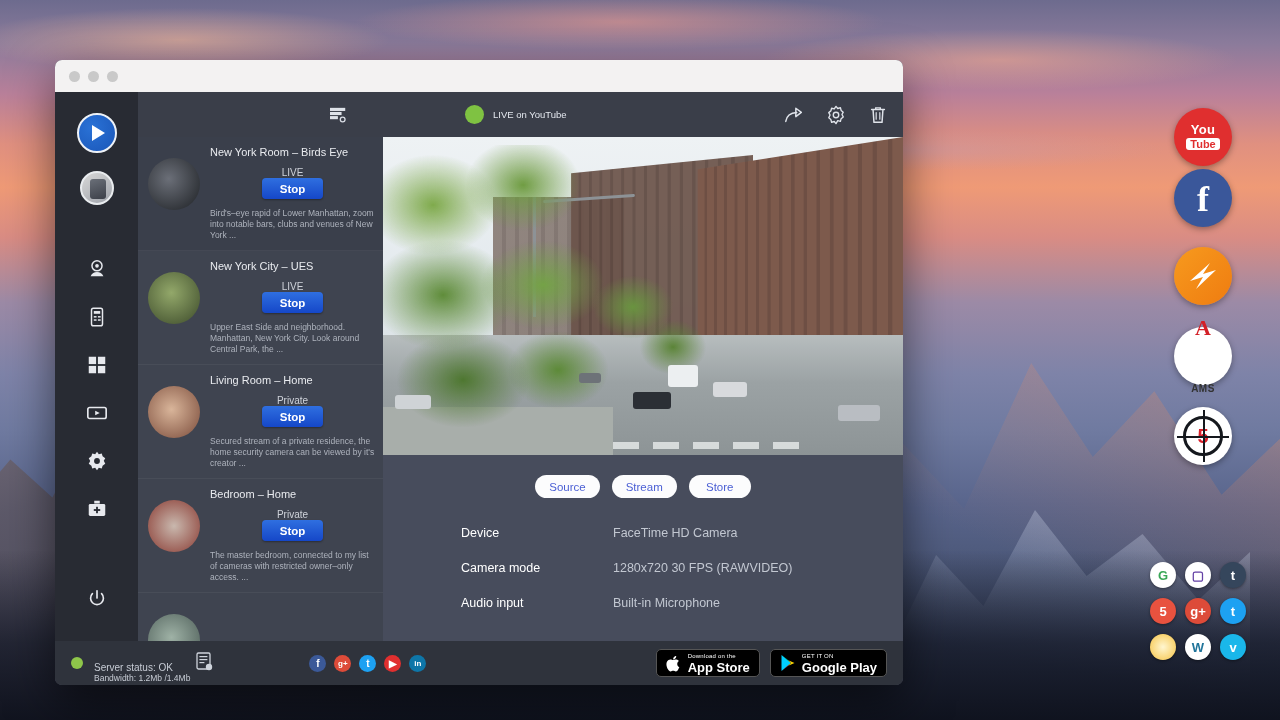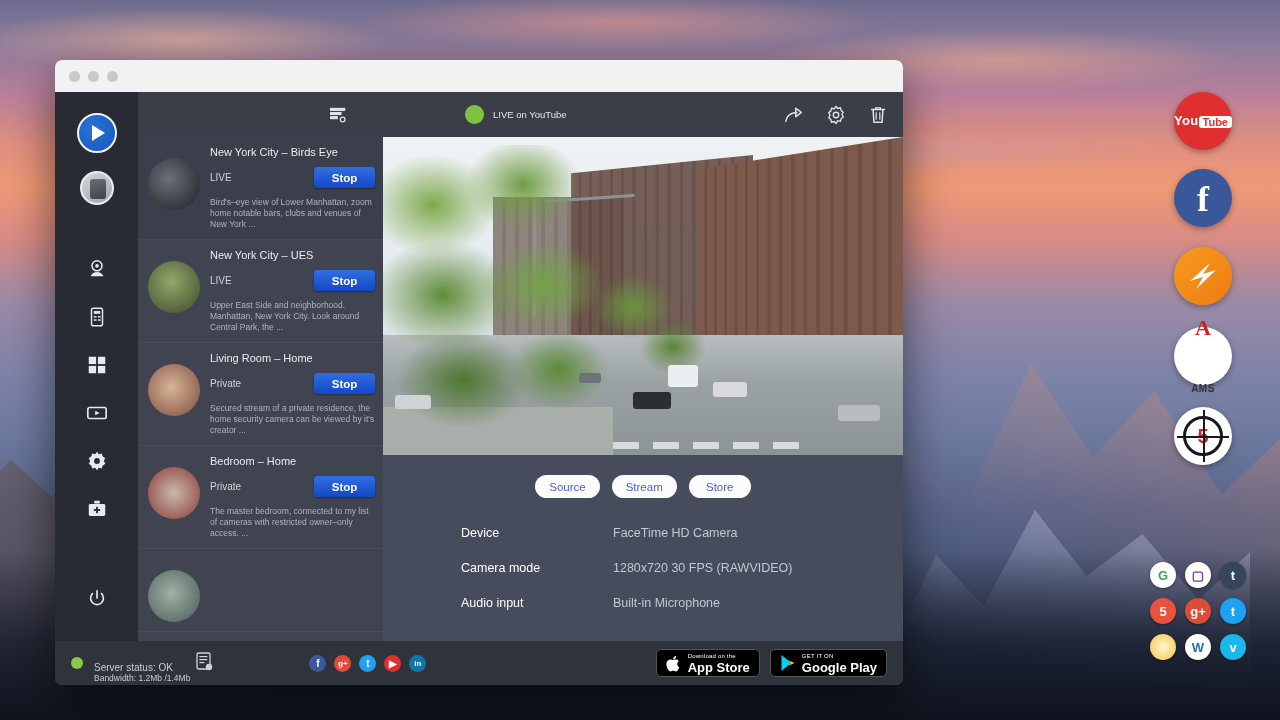--- a/index.html
+++ b/index.html
@@ -54,21 +54,21 @@
       radial-gradient(ellipse 380px 30px at 900px 150px, rgba(190,155,180,.4), rgba(190,155,180,0) 70%);
   }
 
   
   .svc {
     position: absolute; border-radius: 50%;
     display:flex; align-items:center; justify-content:center;
     box-shadow: 0 2px 6px rgba(0,0,0,.35);
     font-weight: bold; color:#fff;
   }
-  #svc-youtube { left:1174px; top:92px; width:58px; height:58px; background:#e02f2f; }
+  #svc-youtube { left:1174px; top:108px; width:58px; height:58px; background:#e02f2f; flex-direction:column; }
   .yt-you { font-size:13px; letter-spacing:.3px; line-height:12px; }
   .yt-tube { font-size:11px; background:#fff; color:#e02f2f; border-radius:3px; padding:0 4px; margin-top:2px; line-height:12px;}
   #svc-facebook { left:1174px; top:169px; width:58px; height:58px; background:#3a579a; }
   #svc-facebook span { font-family:"Liberation Serif", serif; font-size:36px; font-weight:bold; line-height:1; margin-top:2px;}
   #svc-wowza { left:1174px; top:247px; width:58px; height:58px; background:linear-gradient(135deg,#f79a1e,#ef7c10); }
   #svc-adobe { left:1174px; top:327px; width:58px; height:58px; background:#fff; flex-direction:column; }
   .adobe-a { color:#d32027; font-size:22px; font-weight:bold; line-height:18px; font-family:"Liberation Serif", serif;}
   .adobe-t { color:#333; font-size:10px; font-weight:bold; letter-spacing:.5px;margin-top:46px;}
   #svc-five { left:1174px; top:407px; width:58px; height:58px; background:#fff; }
   .five-ring { width:40px; height:40px; border:3px solid #15181d; border-radius:50%;
@@ -136,21 +136,21 @@
   .cam-item {
     display:flex; padding:9px 8px 9px 10px; gap:10px; position:relative;
     border-bottom:1px solid rgba(255,255,255,.05);
   }
   .cam-item.sel { background:#3a3f4b; }
   .thumb { width:52px; height:52px; border-radius:50%; flex:0 0 52px;
            background:#2c2f38; overflow:hidden; margin-top:12px;}
   .cam-main { flex:1; min-width:0; }
   .cam-title { color:#e9ebef; font-size:11px; margin-bottom:9px; white-space:nowrap;
                overflow:hidden; text-overflow:ellipsis; }
-  .cam-row { display:flex; align-items:center; justify-content:space-between; margin-bottom:9px;}
+  .cam-row { display:flex; align-items:center; justify-content:space-between; margin-bottom:9px;flex-direction:column;}
   .cam-state { color:#cfd3da; font-size:10px; }
   .cam-btn {
     min-width:61px; height:21px; border-radius:4px; border:none; cursor:pointer;
     background: linear-gradient(to bottom, #2f6fe0, #1547c8);
     color:#fff; font-size:11.5px; font-weight:bold; font-family:"Liberation Sans", sans-serif;
     box-shadow: 0 1px 2px rgba(0,0,0,.35);
   }
   .cam-desc { color:#aeb3bd; font-size:8.5px; line-height:11px; }
 
   
@@ -392,26 +392,26 @@
               <rect x="3" y="14" width="7" height="1.8" fill="#d8dce4"></rect>
               <circle cx="16" cy="17" r="2.6" fill="none" stroke="#d8dce4" stroke-width="1.4"></circle>
             </svg>
           </div>
         </div>
 
         <div id="camlist">
             <div class="cam-item sel">
               <div class="thumb" style="background:radial-gradient(circle at 40% 40%,#6b6f78,#1d2024)"></div>
               <div class="cam-main">
-                <div class="cam-title">New York City – Birds Eye</div>
+                <div class="cam-title">New York Room – Birds Eye</div>
                 <div class="cam-row">
                   <div class="cam-state">LIVE</div>
                   <button class="cam-btn">Stop</button>
                 </div>
-                <div class="cam-desc">Bird's–eye view of Lower Manhattan, zoom home notable bars, clubs and venues of New York ...</div>
+                <div class="cam-desc">Bird's–eye rapid of Lower Manhattan, zoom into notable bars, clubs and venues of New York ...</div>
               </div>
             </div>
             <div class="cam-item">
               <div class="thumb" style="background:radial-gradient(circle at 45% 40%,#93a86a,#3c4a2a)"></div>
               <div class="cam-main">
                 <div class="cam-title">New York City – UES</div>
                 <div class="cam-row">
                   <div class="cam-state">LIVE</div>
                   <button class="cam-btn">Stop</button>
                 </div>

